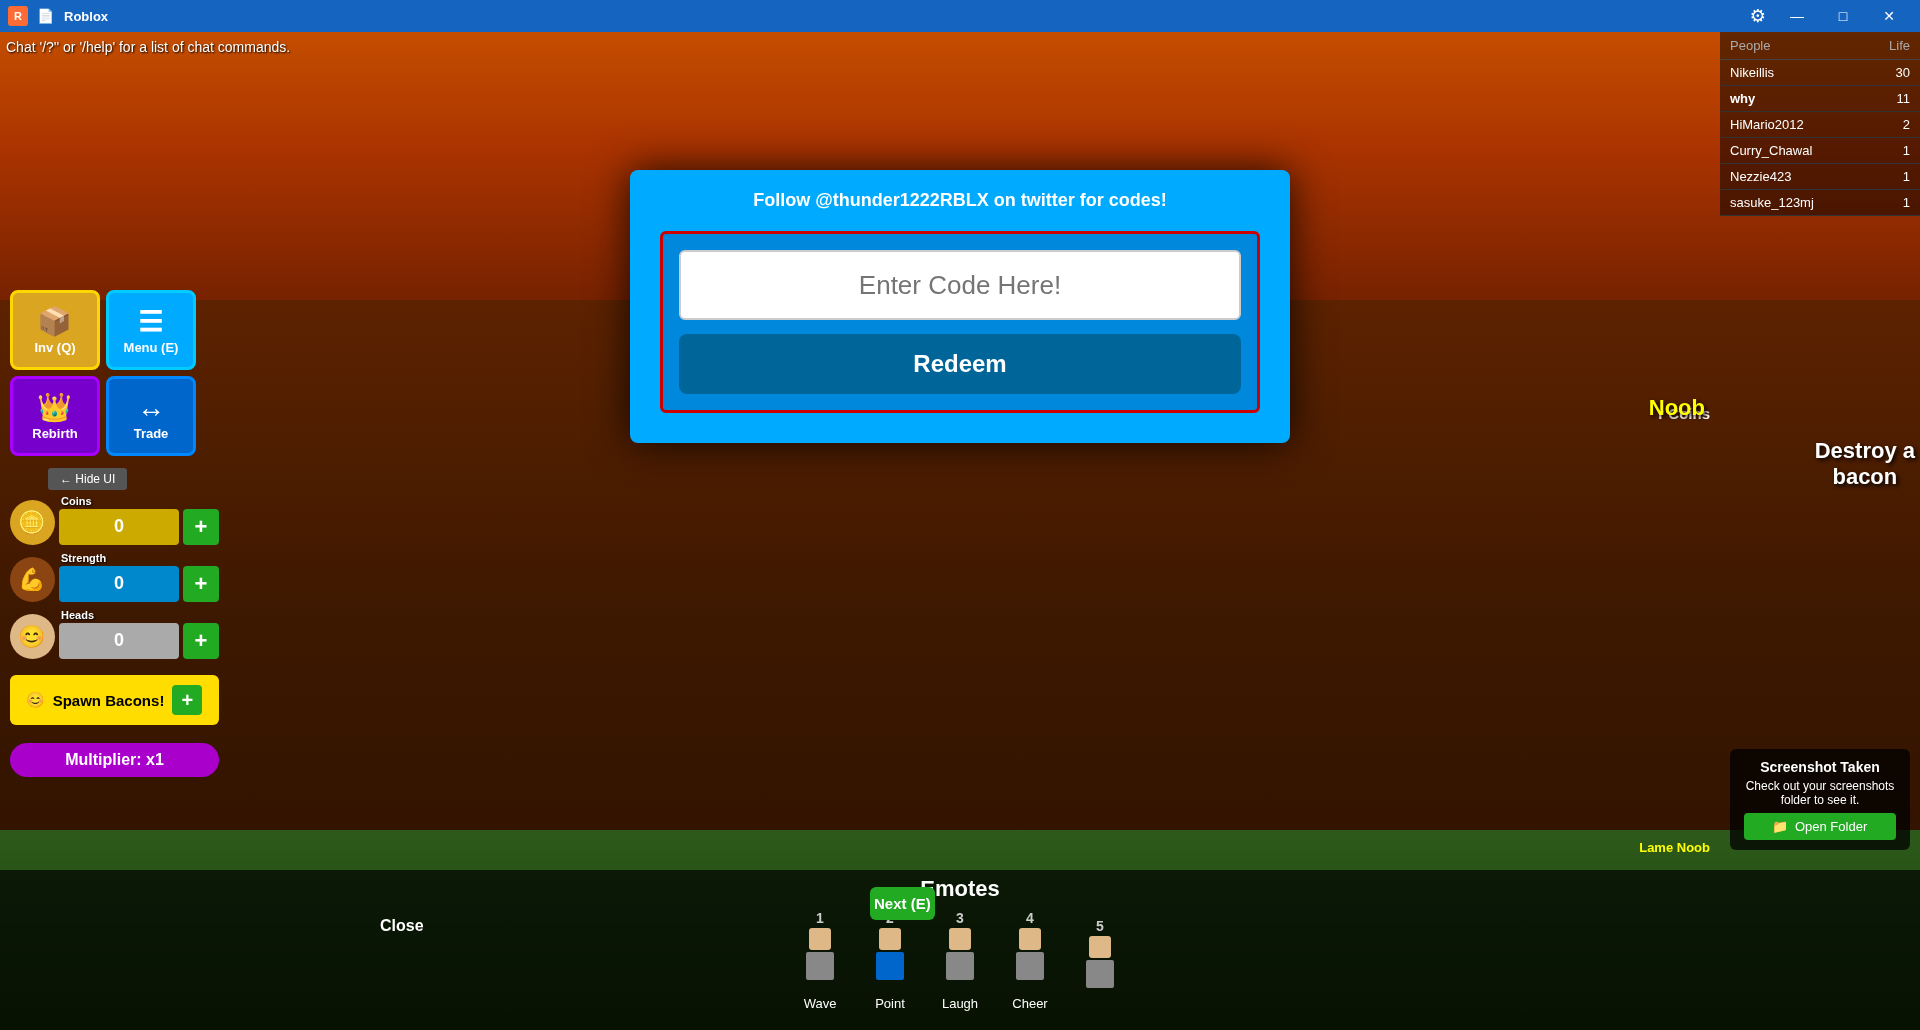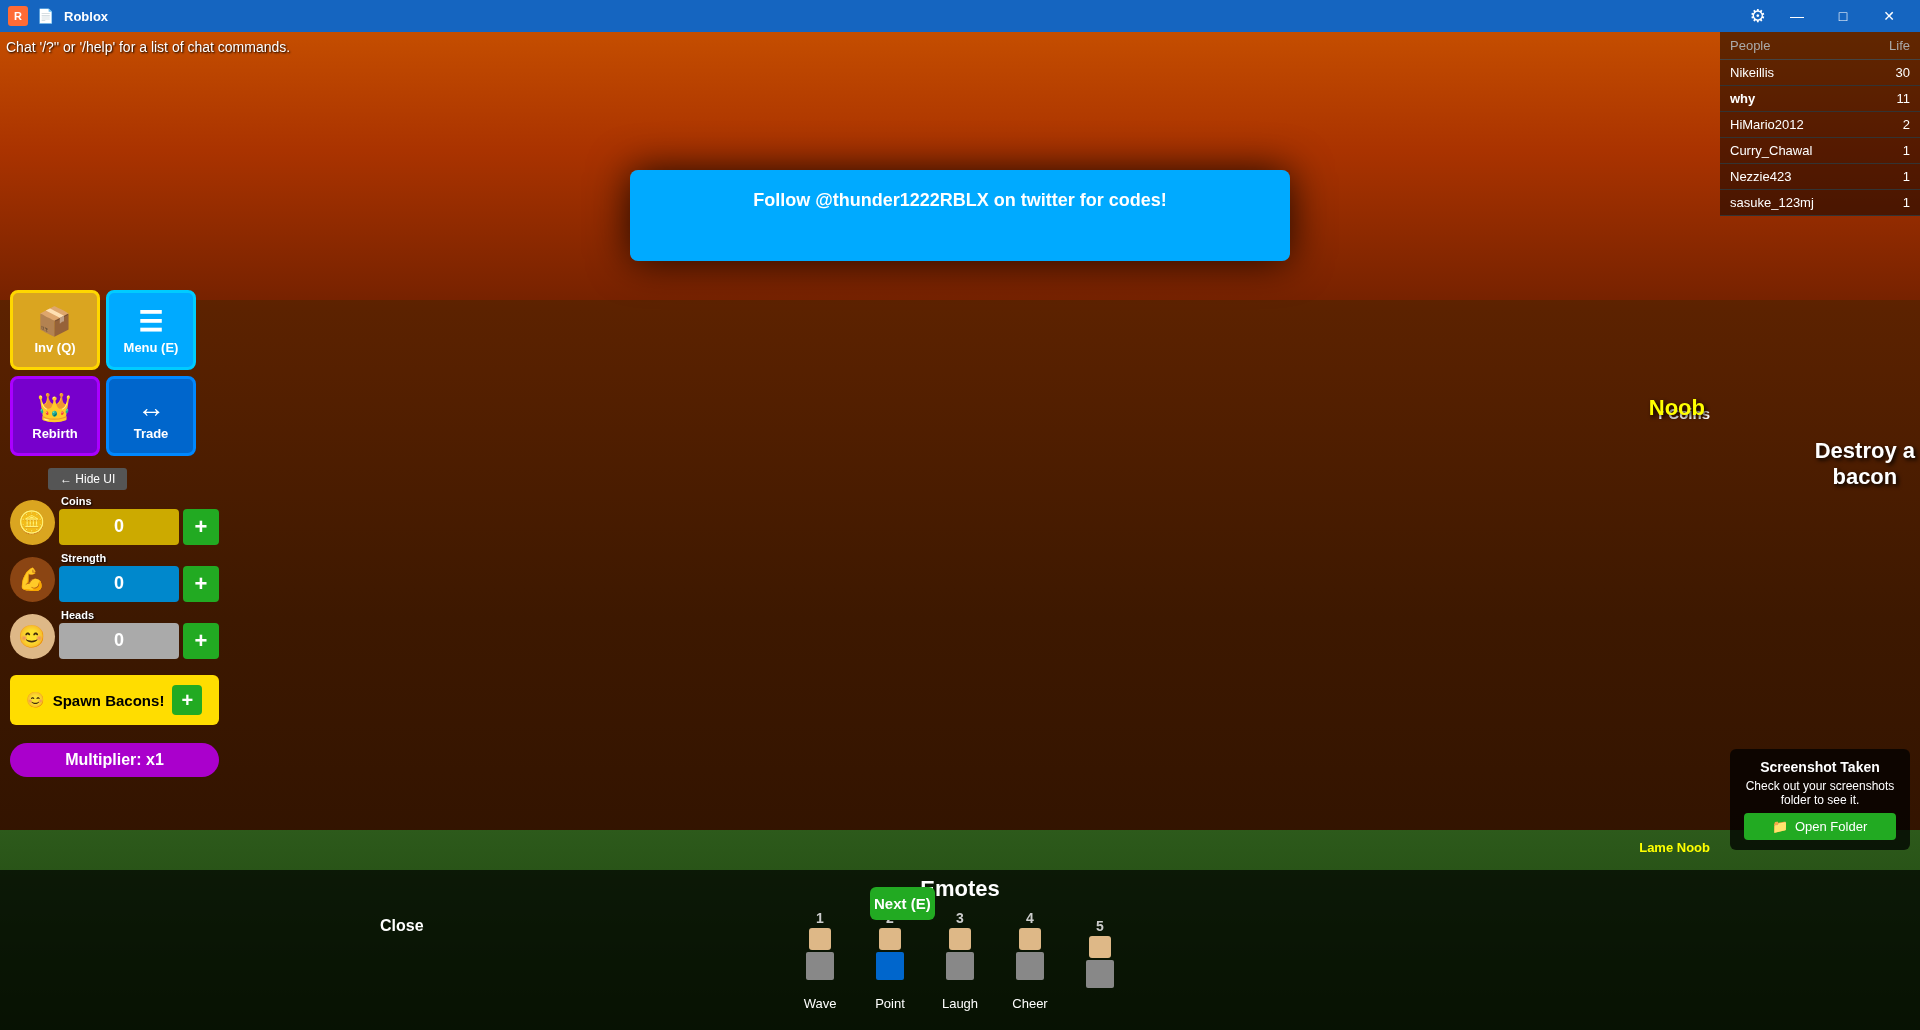--- a/index.html
+++ b/index.html
@@ -746,20 +746,24 @@
     </div>
 </div>
 
 <div class="close-emote-btn">Close</div>
 
 <button class="next-btn">Next (E)</button>
 
 <div class="codes-modal">
   <div class="modal-body">
     <div class="follow-text">Follow @thunder1222RBLX on twitter for codes!</div>
+    <div class="code-input-area">
+      <input class="code-input" type="text" placeholder="Enter Code Here!" style="">
+      <button class="redeem-btn">Redeem</button>
+    </div>
   </div>
 </div>
 
 <div class="screenshot-notif">
   <div class="screenshot-title">Screenshot Taken</div>
   <div>Check out your screenshots folder to see it.</div>
   <button class="open-folder-btn">
     <span>📁</span>
     <span>Open Folder</span>
   </button>

